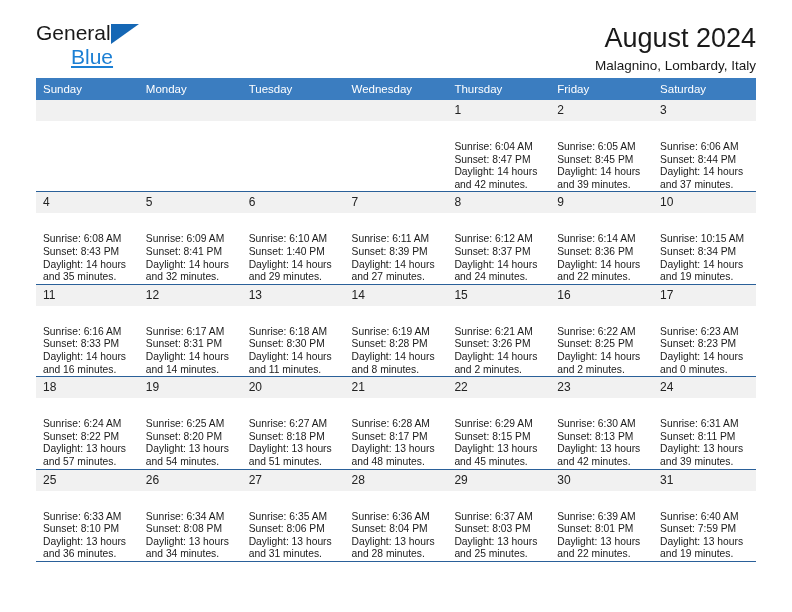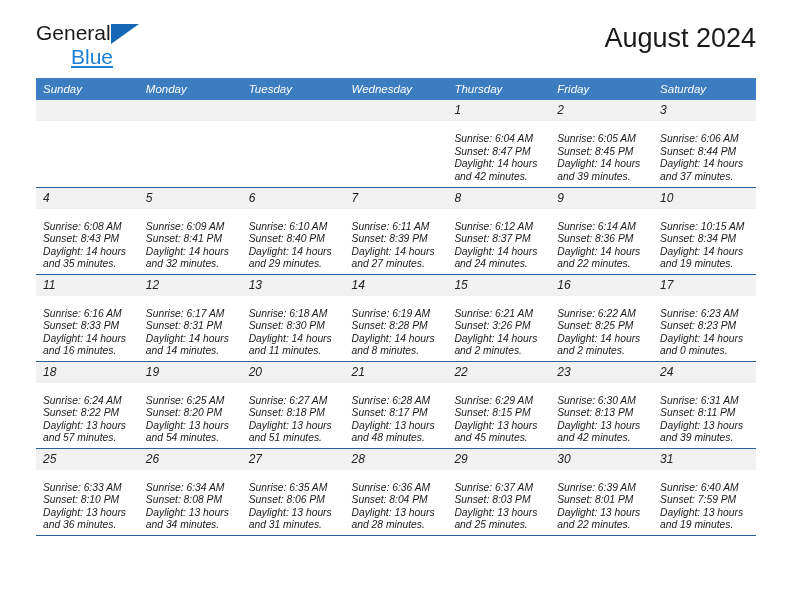--- a/index.html
+++ b/index.html
@@ -84,21 +84,20 @@
     line-height: 18px;
     margin-top: 3px;
     white-space: nowrap;
   }
 
   
   table.calendar {
     width: 720px;
     border-collapse: collapse;
     table-layout: fixed;
-    font-style: italic;
   }
   table.calendar th {
     background: #3b7dc0;
     color: #ffffff;
     font-size: 11.5px;
     font-weight: normal;
     text-align: left;
     padding: 5px 0 5px 7px;
     height: 18px;
     box-sizing: border-box;
@@ -120,21 +119,21 @@
     color: #222222;
     padding: 4px 0 4px 7px;
     line-height: 13px;
     background: #f1f1f1;
   }
   td.empty .daynum {
     background: #f1f1f1;
     color: #f1f1f1;
   }
   .detail {
-    padding: 12px 6px 0 7px;
+    padding: 20px 6px 0 7px;
     font-size: 10.3px;
     line-height: 12.6px;
     color: #1a1a1a;
   }
   .detail div {
     white-space: nowrap;
   }
   td.empty .detail {
     visibility: hidden;
   }
@@ -148,20 +147,21 @@
 
     <div class="brand">
       <span class="brand-row1">
         <span class="brand-general">General</span><span class="brand-tri"></span>
       </span>
       <span class="brand-row2">Blue</span>
     </div>
 
     <div class="title-block">
       <div class="cal-title">August 2024</div>
+      <div class="cal-subtitle">Malagnino, Lombardy, Italy</div>
     </div>
 
   </div>
 
   <table class="calendar">
     <thead>
       <tr>
         <th>Sunday</th>
         <th>Monday</th>
         <th>Tuesday</th>
@@ -272,21 +272,21 @@
                 <div>Daylight: 14 hours</div>
                 <div>and 32 minutes.</div>
               </div>
             </div>
           </td>
           <td>
             <div class="cell">
               <div class="daynum">6</div>
               <div class="detail">
                 <div>Sunrise: 6:10 AM</div>
-                <div>Sunset: 8:40 PM</div>
+                <div>Sunset: 1:40 PM</div>
                 <div>Daylight: 14 hours</div>
                 <div>and 29 minutes.</div>
               </div>
             </div>
           </td>
           <td>
             <div class="cell">
               <div class="daynum">7</div>
               <div class="detail">
                 <div>Sunrise: 6:11 AM</div>

